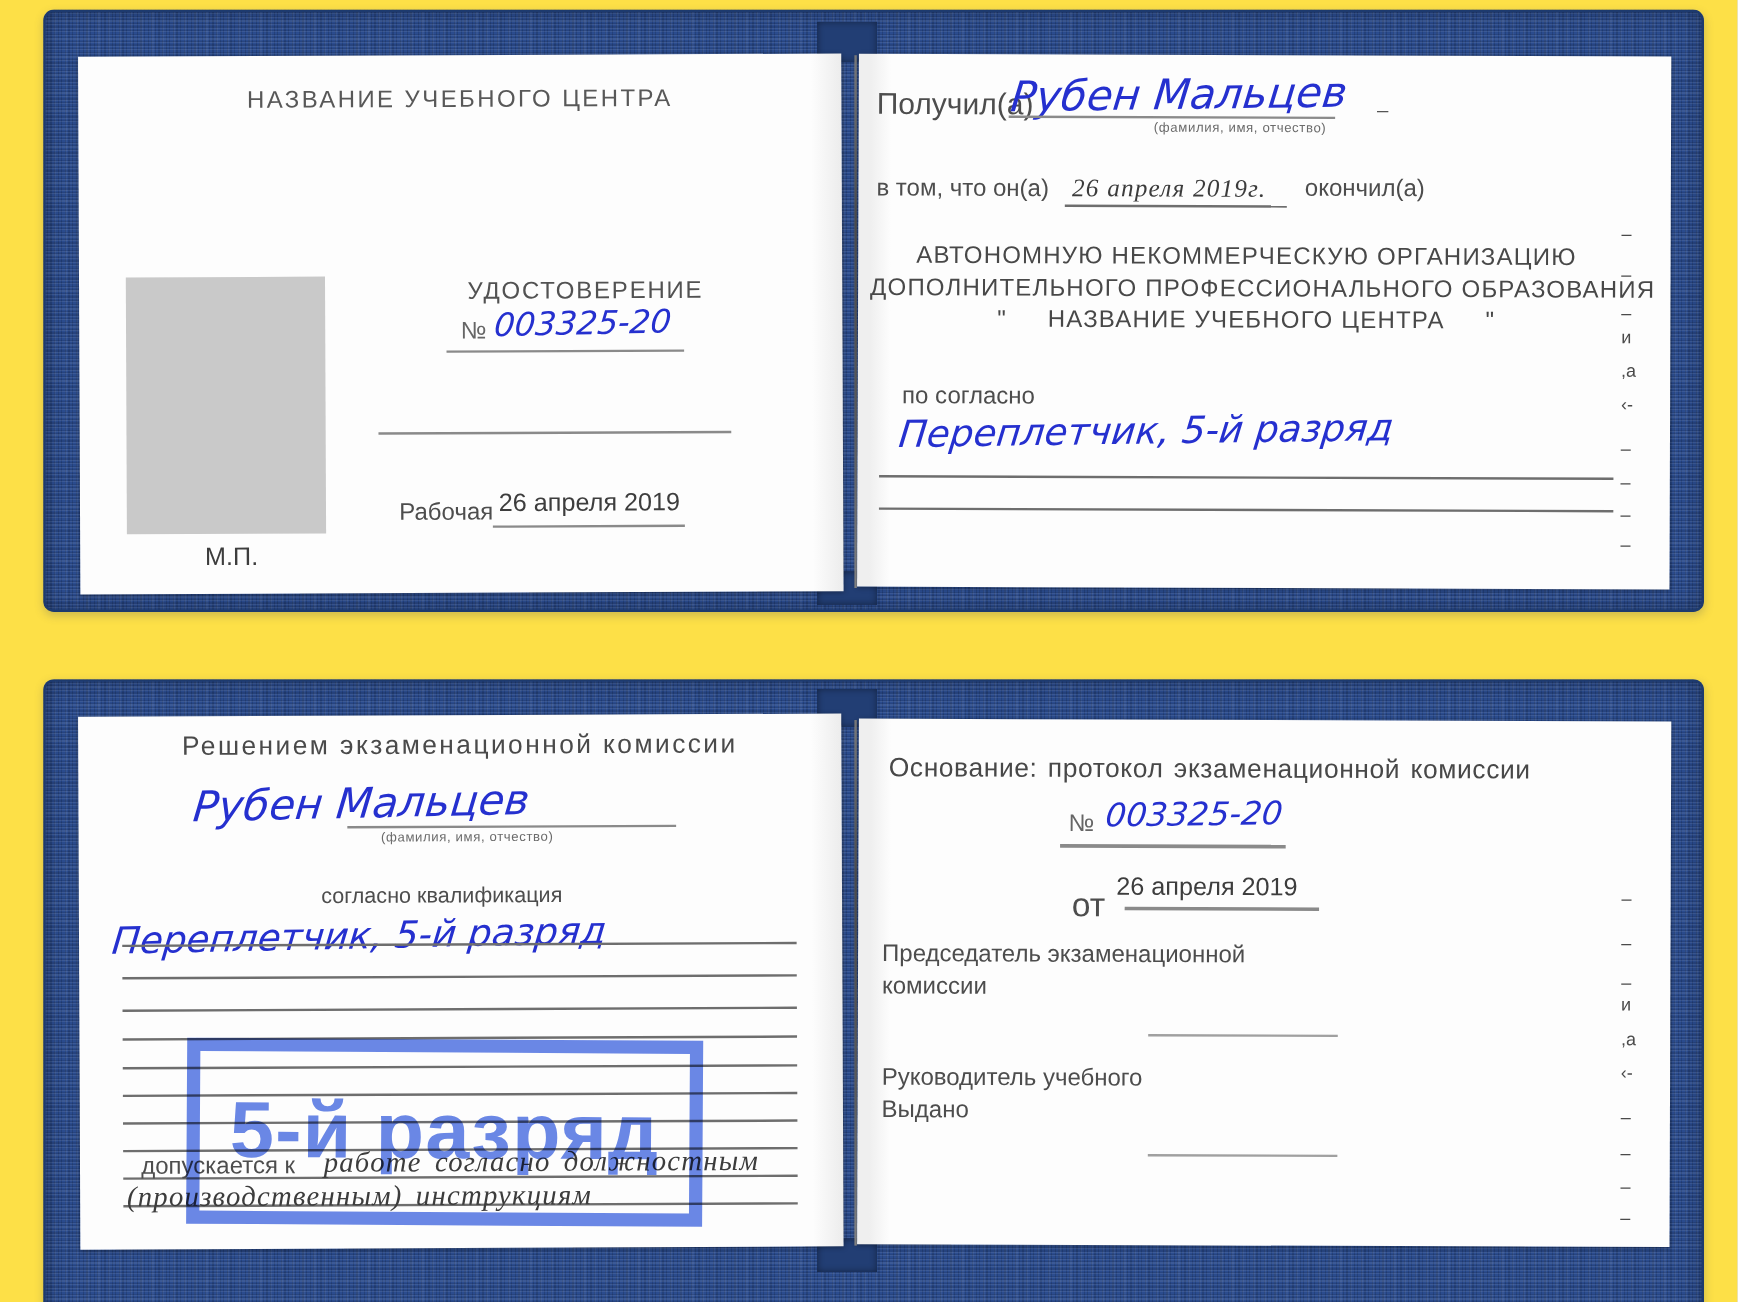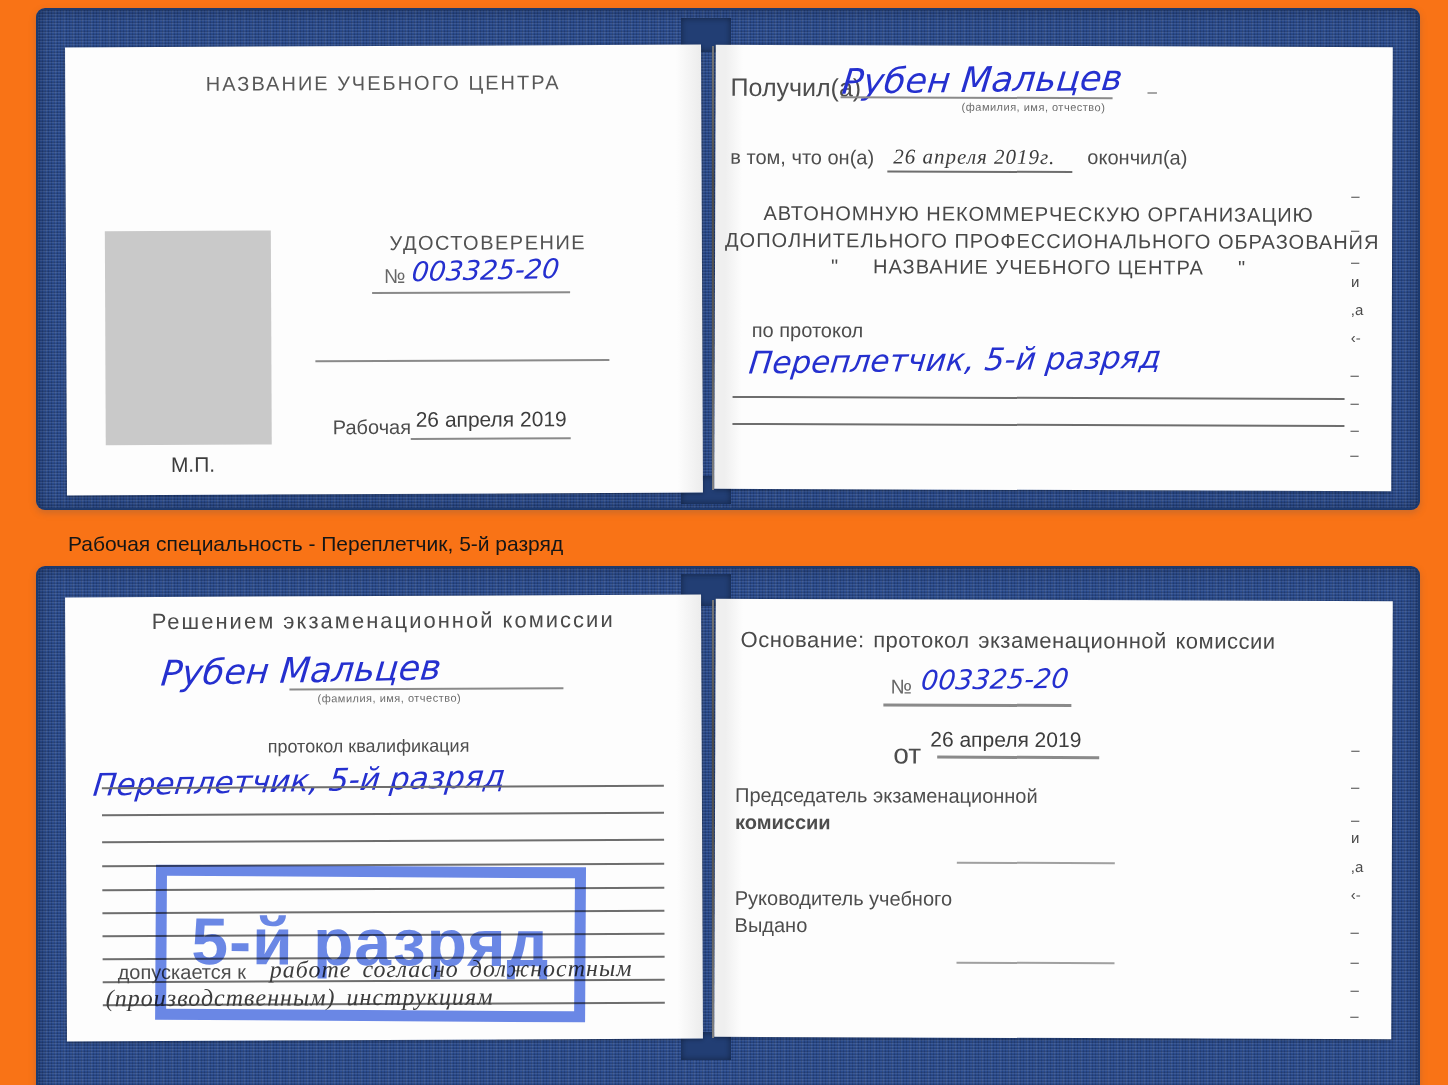--- a/index.html
+++ b/index.html
@@ -1,16 +1,16 @@
 <!DOCTYPE html>
 <html><head>
 <meta charset="utf-8">
 <style>
   html,body{margin:0;padding:0;background:#ffffff;}
-  .screen{position:relative;width:1448px;height:1085px;background:#f97316;overflow:hidden;
+  .screen{position:relative;width:1448px;height:1085px;background:#fde047;overflow:hidden;
           font-family:"Liberation Sans",sans-serif;}
   
   .spread{position:absolute;border-radius:9px;
           background-color:#2b4c8e;
           background-image:
             repeating-linear-gradient(0deg, rgba(255,255,255,0.08) 0 1px, rgba(0,0,0,0.10) 1px 2px, transparent 2px 3px),
             repeating-linear-gradient(90deg, rgba(0,0,0,0.14) 0 1px, transparent 1px 3px),
             repeating-linear-gradient(90deg, rgba(255,255,255,0.05) 0 2px, transparent 2px 9px);
           box-shadow: inset 0 0 0 2px #1d3a6e, inset 0 0 18px rgba(0,0,0,0.35), 0 3px 7px rgba(70,80,100,0.25);}
   .spread-top{left:36px;top:8px;width:1384px;height:502px;}
@@ -74,53 +74,52 @@
       <div class="serif-it" style="left:178px;top:99px;font-size:21px;">26 апреля 2019г.</div>
       <div class="rule rule-dark" style="left:172px;top:125px;width:185px;"></div>
       <div class="print" style="left:372px;top:100px;font-size:20px;">окончил(а)</div>
 
       <div class="print" style="left:10px;right:40px;top:157px;text-align:center;font-size:20px;letter-spacing:1px;color:#484848;">АВТОНОМНУЮ НЕКОММЕРЧЕСКУЮ ОРГАНИЗАЦИЮ</div>
       <div class="print" style="left:10px;right:40px;top:184px;text-align:center;font-size:20px;letter-spacing:1px;color:#484848;">ДОПОЛНИТЕЛЬНОГО ПРОФЕССИОНАЛЬНОГО ОБРАЗОВАНИЯ</div>
       <div class="print" style="left:10px;right:40px;top:210px;text-align:center;font-size:20px;letter-spacing:1px;color:#484848;">
         <span style="margin-right:34px;">"</span><span>НАЗВАНИЕ УЧЕБНОГО ЦЕНТРА</span><span style="margin-left:34px;">"</span>
       </div>
 
-      <div class="print" style="left:37px;top:274px;font-size:20px;">по протокол</div>
+      <div class="print" style="left:37px;top:274px;font-size:20px;">по согласно</div>
       <div class="hand" style="left:35px;top:296px;font-size:31px;">Переплетчик, 5-й разряд</div>
       <div class="rule rule-dark" style="left:18px;top:351px;width:612px;"></div>
       <div class="rule rule-dark" style="left:18px;top:378px;width:612px;"></div>
 
       <div class="marks" style="position:absolute;left:636px;top:0;">
           <span style="top: 140px; left: 0px;">–</span>
           <span style="top: 174px; left: 0px;">–</span>
           <span style="top: 206px; left: 0px;">–</span>
           <span style="top: 226px; left: 0px;">и</span>
           <span style="top: 254px; left: 0px;">,а</span>
           <span style="top: 282px; left: 0px;">‹-</span>
           <span style="top: 319px; left: 0px;">–</span>
           <span style="top: 347px; left: 0px;">–</span>
           <span style="top: 374px; left: 0px;">–</span>
           <span style="top: 399px; left: 0px;">–</span>
         </div>
     </div>
     <div class="spine" style="left:676px;top:38px;height:444px;"></div>
   </div>
 
-  <div class="caption" style="left:68px;top:532px;">Рабочая специальность - Переплетчик, 5-й разряд</div>
 
   <div class="spread spread-bottom">
     <div class="notch" style="left:645px;top:8px;height:32px;"></div>
     <div class="notch" style="left:645px;top:466px;height:28px;"></div>
 
     <div class="page page-left" style="left:30px;top:30px;width:636px;height:444px;">
       <div class="print" style="left:0;right:0;top:12px;text-align:center;font-size:22px;letter-spacing:2px;color:#4a4a4a;">Решением экзаменационной комиссии</div>
       <div class="hand" style="left:96px;top:54px;font-size:35px;">Рубен Мальцев</div>
       <div class="rule" style="left:224px;top:92px;width:274px;"></div>
       <div class="small-hint" style="left:252px;top:96px;">(фамилия, имя, отчество)</div>
-      <div class="print" style="left:202px;top:140px;font-size:18px;">протокол квалификация</div>
+      <div class="print" style="left:202px;top:140px;font-size:18px;">согласно квалификация</div>
       <div class="hand" style="left:28px;top:166px;font-size:31px;">Переплетчик, 5-й разряд</div>
 
       <div style="position:absolute;left:0;top:0;">
           <div class="rule rule-dark" style="left: 36px; top: 190px; width: 562px; height: 1.5px;"></div>
           <div class="rule rule-dark" style="left: 36px; top: 217px; width: 562px; height: 1.5px;"></div>
           <div class="rule rule-dark" style="left: 36px; top: 244px; width: 562px; height: 1.5px;"></div>
           <div class="rule rule-dark" style="left: 36px; top: 268px; width: 562px; height: 1.5px;"></div>
           <div class="rule rule-dark" style="left: 36px; top: 292px; width: 562px; height: 1.5px;"></div>
           <div class="rule rule-dark" style="left: 36px; top: 315px; width: 562px; height: 1.5px;"></div>
           <div class="rule rule-dark" style="left: 36px; top: 338px; width: 562px; height: 1.5px;"></div>
@@ -141,21 +140,21 @@
     <div class="page page-right" style="left:679px;top:34px;width:677px;height:438px;">
       <div class="print" style="left:25px;top:28px;font-size:22px;letter-spacing:0.5px;word-spacing:2px;color:#484848;">Основание:  протокол  экзаменационной  комиссии</div>
       <div class="print" style="left:175px;top:76px;font-size:20px;color:#666;">№</div>
       <div class="hand" style="left:206px;top:64px;font-size:27px;">003325-20</div>
       <div class="rule" style="left:168px;top:104px;width:188px;height:3px;"></div>
       <div class="print" style="left:178px;top:139px;font-size:28px;">от</div>
       <div class="print dark" style="left:215px;top:128px;font-size:21px;">26 апреля 2019</div>
       <div class="rule" style="left:222px;top:156px;width:162px;height:3px;"></div>
 
       <div class="print" style="left:20px;top:185px;font-size:20px;">Председатель экзаменационной</div>
-      <div class="print" style="left:20px;top:212px;font-size:20px;font-weight:bold;">комиссии</div>
+      <div class="print" style="left:20px;top:212px;font-size:20px;">комиссии</div>
       <div class="sigline" style="left:242px;top:262px;width:158px;"></div>
 
       <div class="print" style="left:20px;top:288px;font-size:20px;">Руководитель учебного</div>
       <div class="print" style="left:20px;top:315px;font-size:20px;">Выдано</div>
       <div class="sigline" style="left:242px;top:362px;width:158px;"></div>
 
       <div class="marks" style="position:absolute;left:636px;top:0;">
           <span style="top: 140px; left: 0px;">–</span>
           <span style="top: 177px; left: 0px;">–</span>
           <span style="top: 210px; left: 0px;">–</span>

